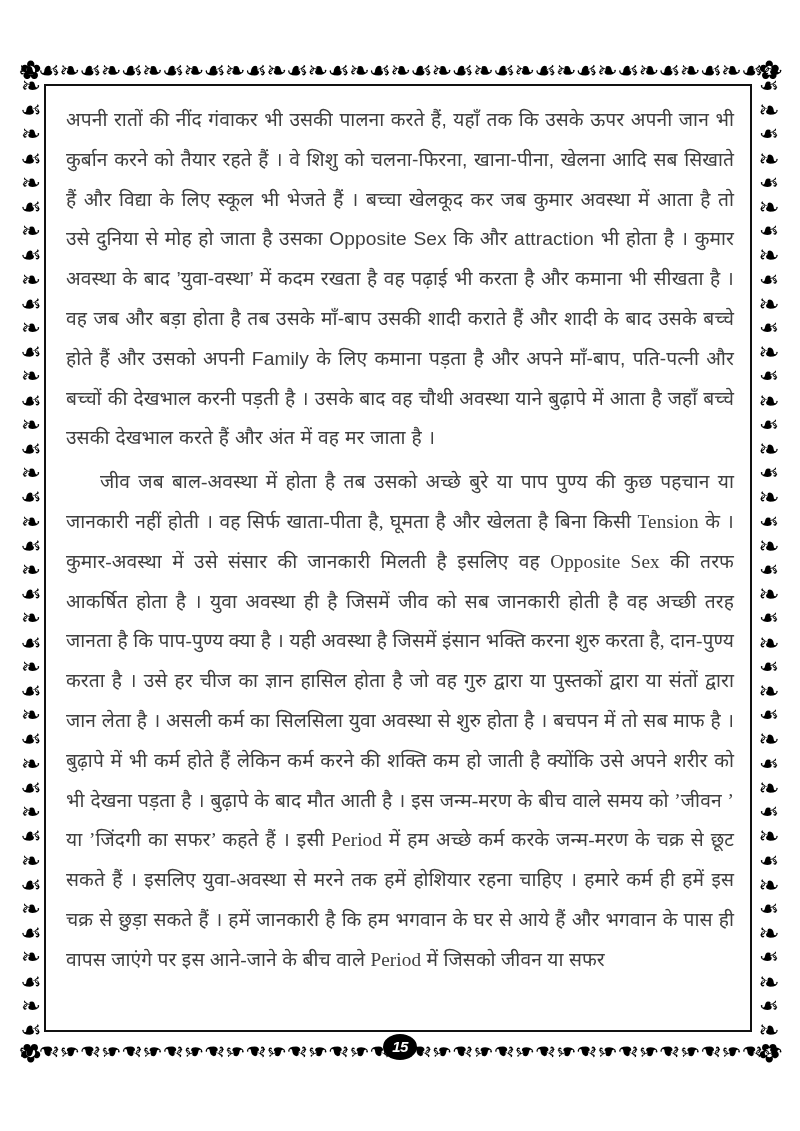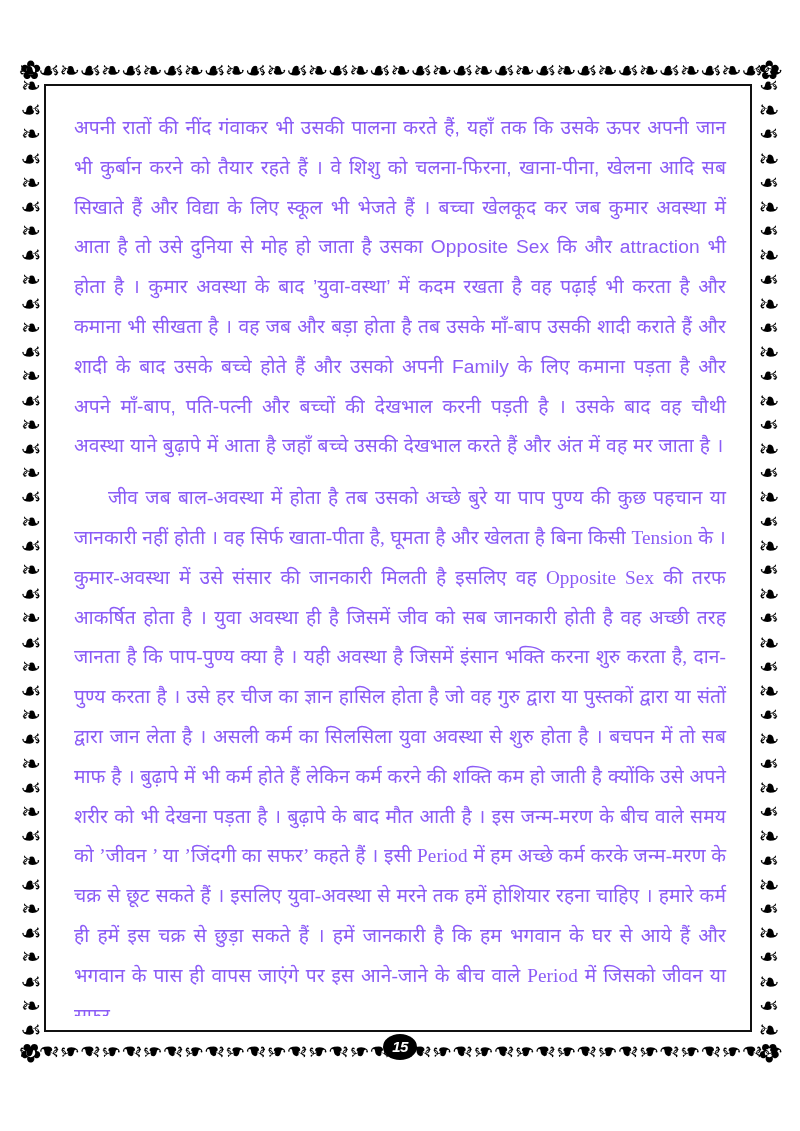--- a/index.html
+++ b/index.html
@@ -97,24 +97,24 @@
   .text-body {
     position: absolute;
     left: 62px;
     top: 96px;
     width: 676px;
     height: 920px;
     overflow: hidden;
   }
 
   .para {
-    margin: 12px;
+    margin: 4px;
     text-align: justify;
     text-justify: inter-word;
-    color: #8b5cf6;
+    color: #404040;
     font-family: "Liberation Sans", "DejaVu Sans", sans-serif;
     font-size: 19.2px;
     line-height: 39.8px;
     letter-spacing: 0.1px;
     word-spacing: 0.5px;
   }
   .para + .para { margin-top: 0; }
   .para.indent { text-indent: 34px; }
   .para:last-child { text-align: justify; font-family: Liberation Serif, serif; }
   .para.last-line-left { text-align-last: left; }

